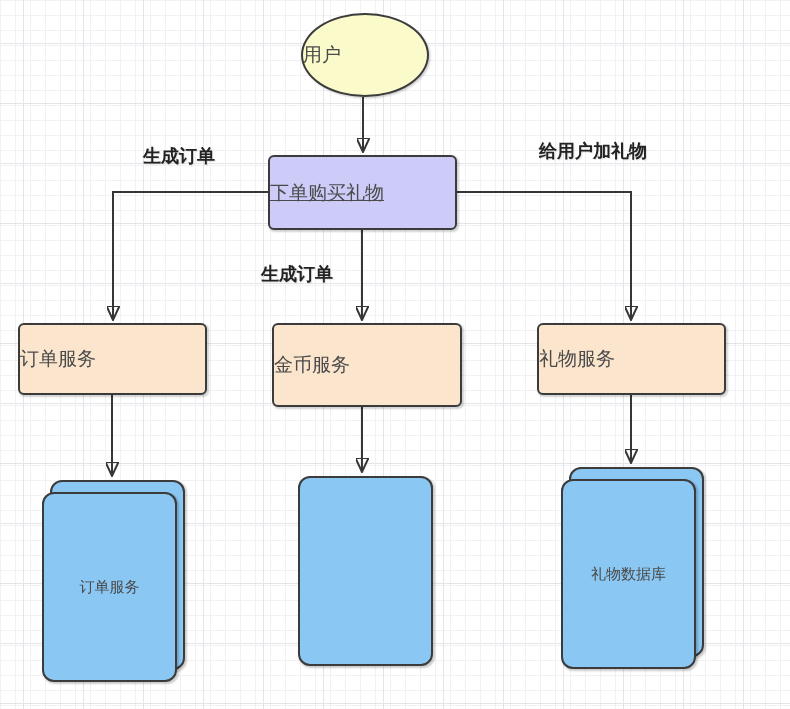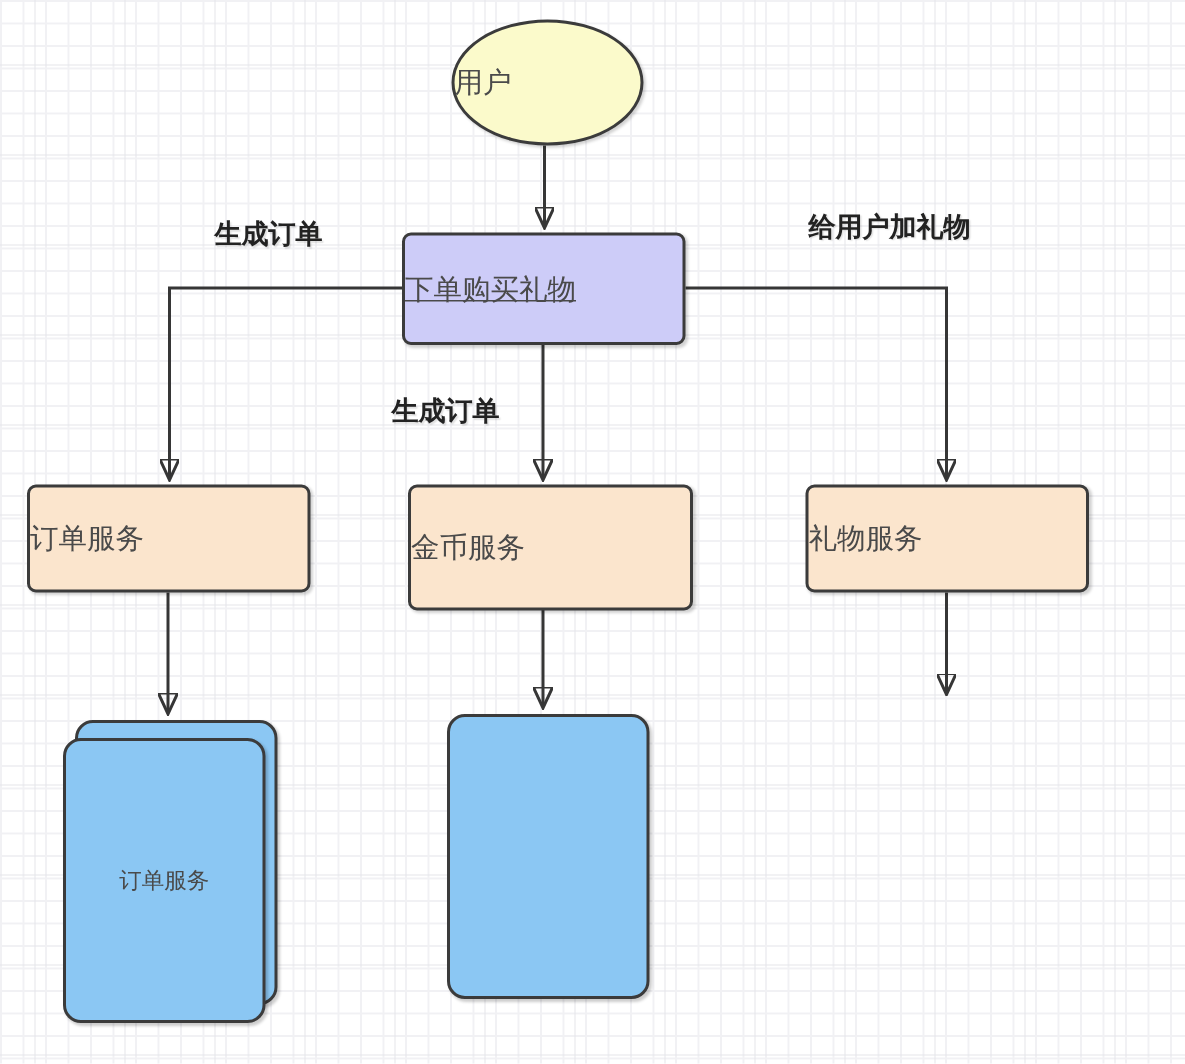--- a/index.html
+++ b/index.html
@@ -96,20 +96,26 @@
     <div class="card card-back"></div>
     <div class="card card-front">
       <span>订单服务</span>
     </div>
   </div>
 
   <div class="stack" style="left:290px;top:476px;width:145px;height:204px;">
     <div class="card card-back"></div>
   </div>
 
+  <div class="stack" style="left:561px;top:467px;width:145px;height:204px;">
+    <div class="card card-back"></div>
+    <div class="card card-front">
+      <span>礼物数据库</span>
+    </div>
+  </div>
 
   <div class="edge-label" style="left:103px;top:144px;">生成订单</div>
 
   <div class="edge-label" style="left:221px;top:262px;">生成订单</div>
 
   <div class="edge-label" style="left:499px;top:139px;">给用户加礼物</div>
 
 </div>
 
 </body></html>

